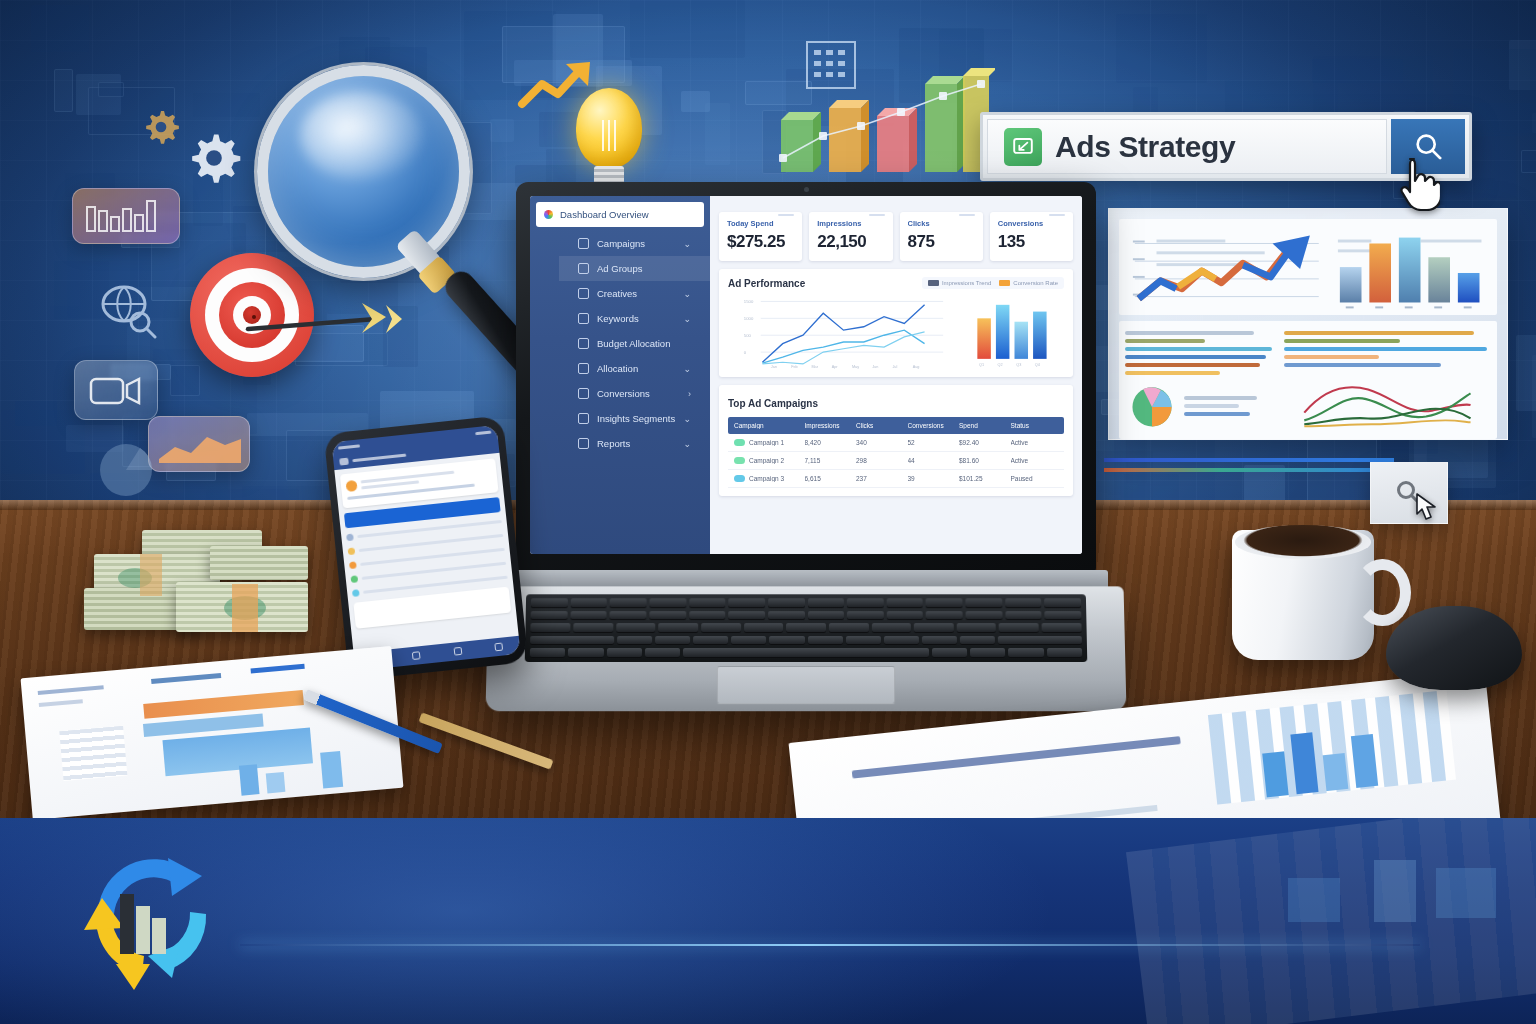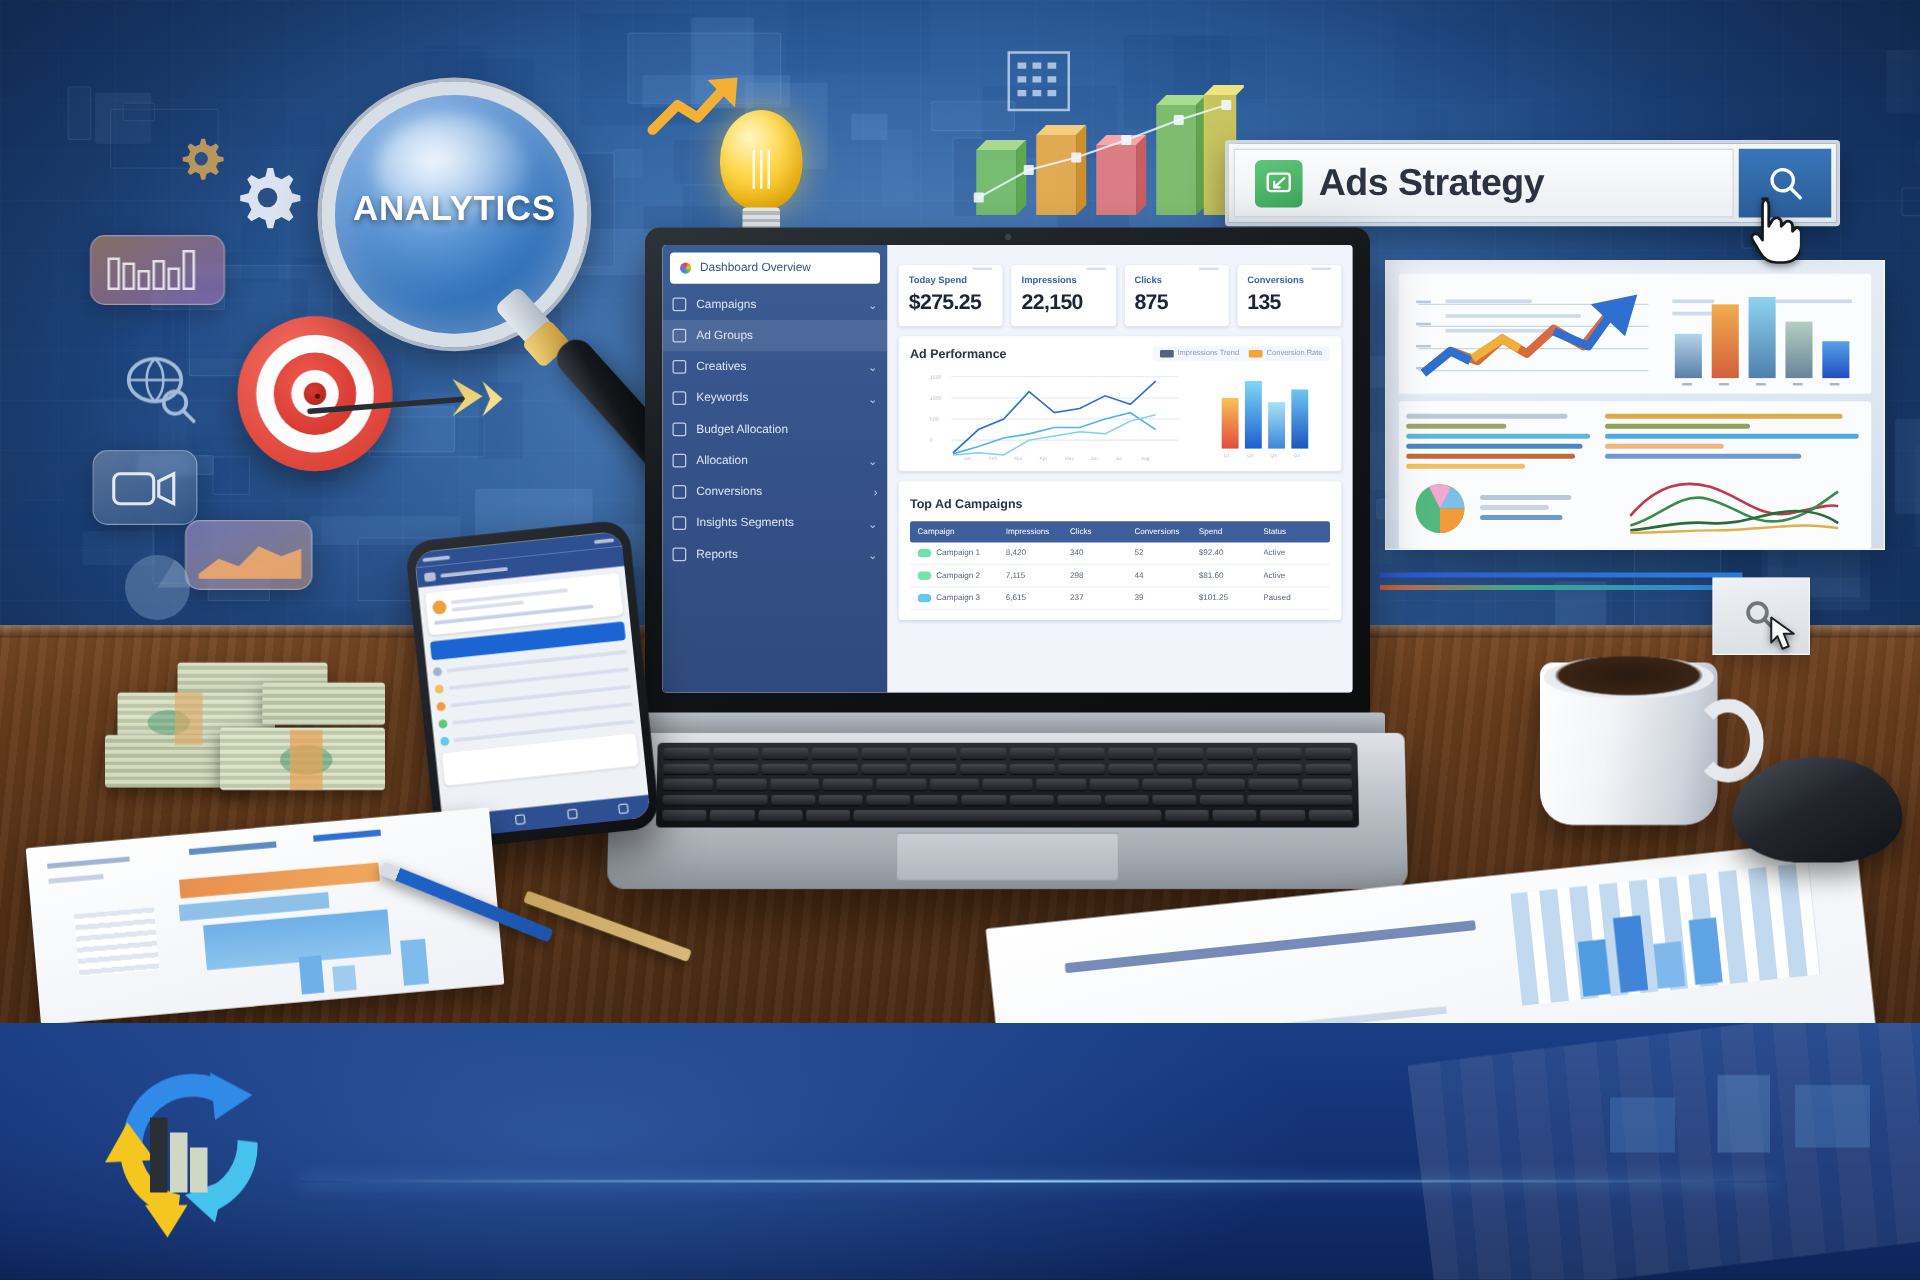--- a/index.html
+++ b/index.html
@@ -132,22 +132,22 @@
     width: 180px; background: linear-gradient(180deg, #3d5d95 0%, #36538a 40%, #2f4a7e 100%);
     color:#e8eefb; padding-top: 4px;
   }
   .dash-brand { display:flex; align-items:center; gap:7px; padding: 11px 10px; font-size:11.5px; font-weight:700; letter-spacing:.2px; filter: blur(.45px); }
   .brand-dot { width:13px; height:13px; border-radius:50%; background: conic-gradient(#e8453c,#f9bb2d,#4dc35f,#3b82f6,#9b5de5,#e8453c); flex:0 0 auto; }
   .dash-active {
     display:flex; align-items:center; gap:7px; background:#fff; color:#35527f;
     margin: 2px 6px 4px 6px; border-radius:3px; padding: 7px 8px; font-size:9.5px; filter: blur(.5px);
   }
   .nav-item {
-    display:flex; align-items:center; gap:8px; padding: 7px 8px; font-size:9.5px;
-    color:#dce6f7; filter: blur(.55px);
+    display:flex; align-items:center; gap:8px; padding: 7px 19px; font-size:9.5px;
+    color:#dce6f7; filter: blur(.55px); margin-left: 29px;
   }
   .nav-item.hl { background: rgba(255,255,255,.10); }
   .nav-ico { width:11px; height:11px; border:1.2px solid #cfdcf3; border-radius:2px; flex:0 0 auto; opacity:.9; }
   .nav-lbl { flex:1; white-space:nowrap; overflow:hidden; }
   .chev { font-size:9px; opacity:.85; }
 
   .dash-main { flex:1; background:#f1f4fa; padding: 8px 9px; overflow:hidden; }
   .topbar {
     background:#fff; border-radius:3px; height:30px; display:flex; align-items:center;
     justify-content:space-between; padding: 0 10px; font-size:9.5px; color:#5e6b84;
@@ -557,21 +557,20 @@
     <svg width="170" height="80" viewBox="0 0 170 80" style="position:absolute; left:46px; top:36px;">
       <path d="M12 40 L140 30" stroke="#2a2e33" stroke-width="4.5" stroke-linecap="round"></path>
       <path d="M126 14 L150 28 L126 44 L136 30 Z" fill="#f0d77a"></path>
       <path d="M150 16 L166 30 L150 44 L156 30 Z" fill="#f5e08c"></path>
     </svg>
   </div>
 
   <div class="magnifier" style="left:257px; top:65px; width:213px; height:213px;">
     <div class="mag-lens"></div>
     <div class="mag-glare"></div>
-    <div class="mag-text" style="font-size:28px;">ANALYTICS</div>
   </div>
   <div class="mag-neck" style="left:406px; top:232px;"></div>
   <div class="mag-ferrule" style="left:422px; top:262px;"></div>
   <div class="mag-handle" style="left:436px; top:276px;"></div>
 
   <div class="bulb" style="left:576px; top:88px; width:66px; height:105px;">
     <div class="bulb-glass"></div>
     <div class="bulb-fil"></div>
     <div class="bulb-fil2"></div>
     <div class="bulb-fil3"></div>

